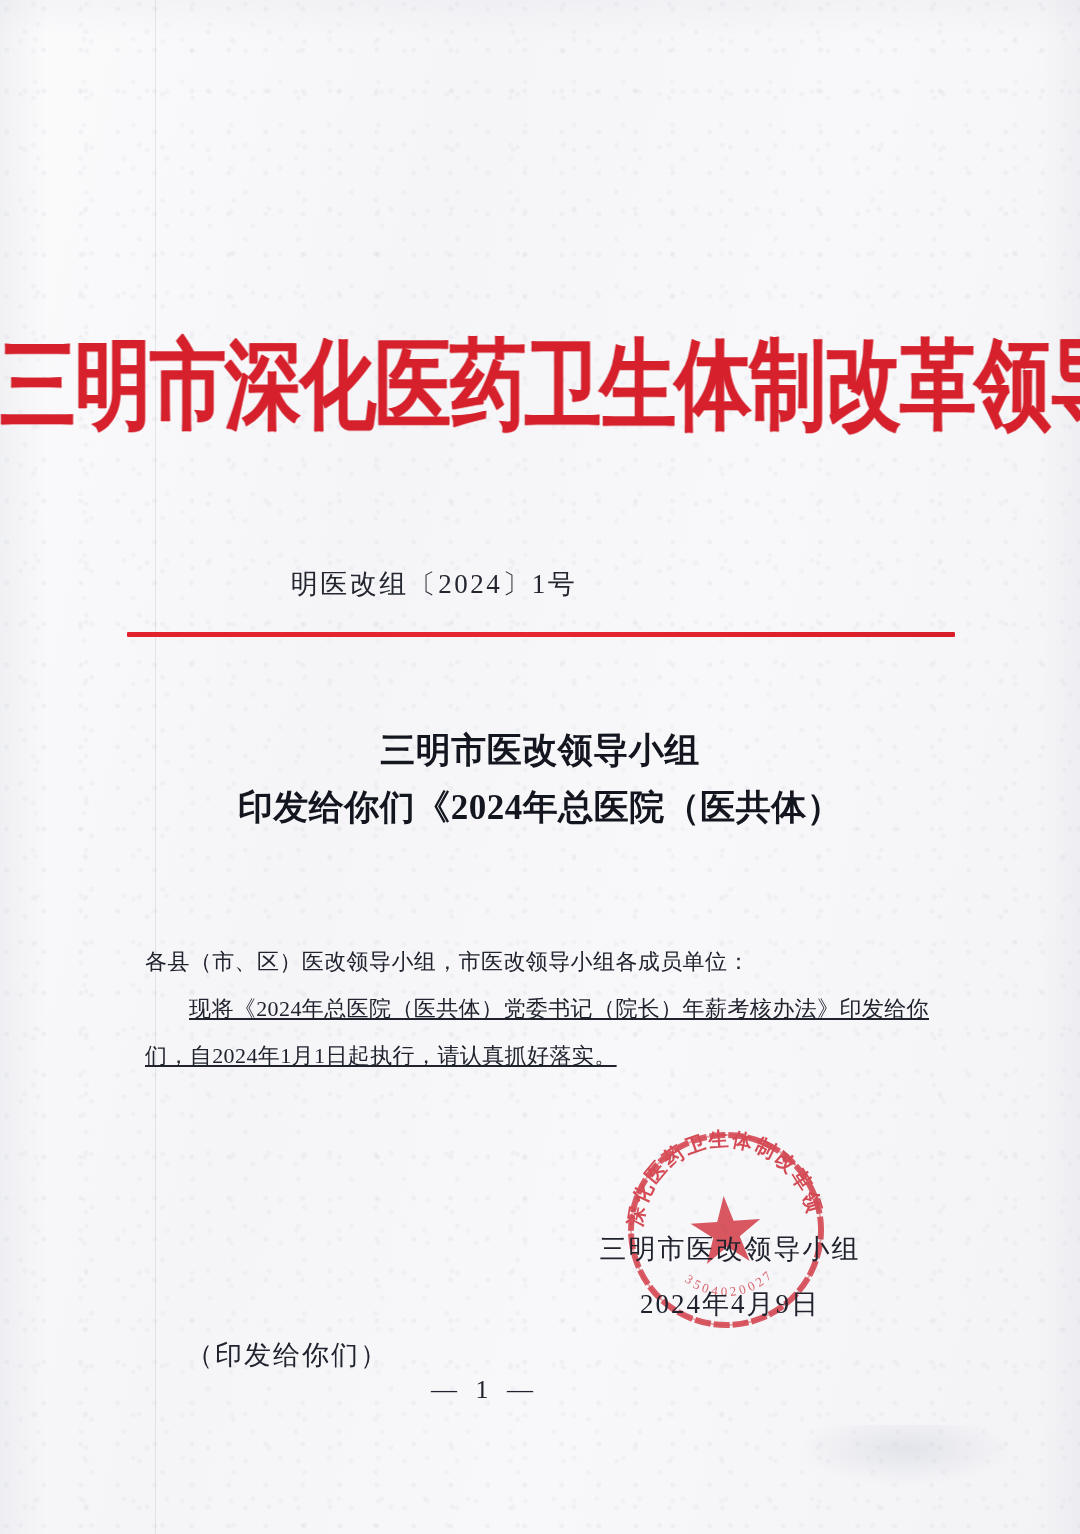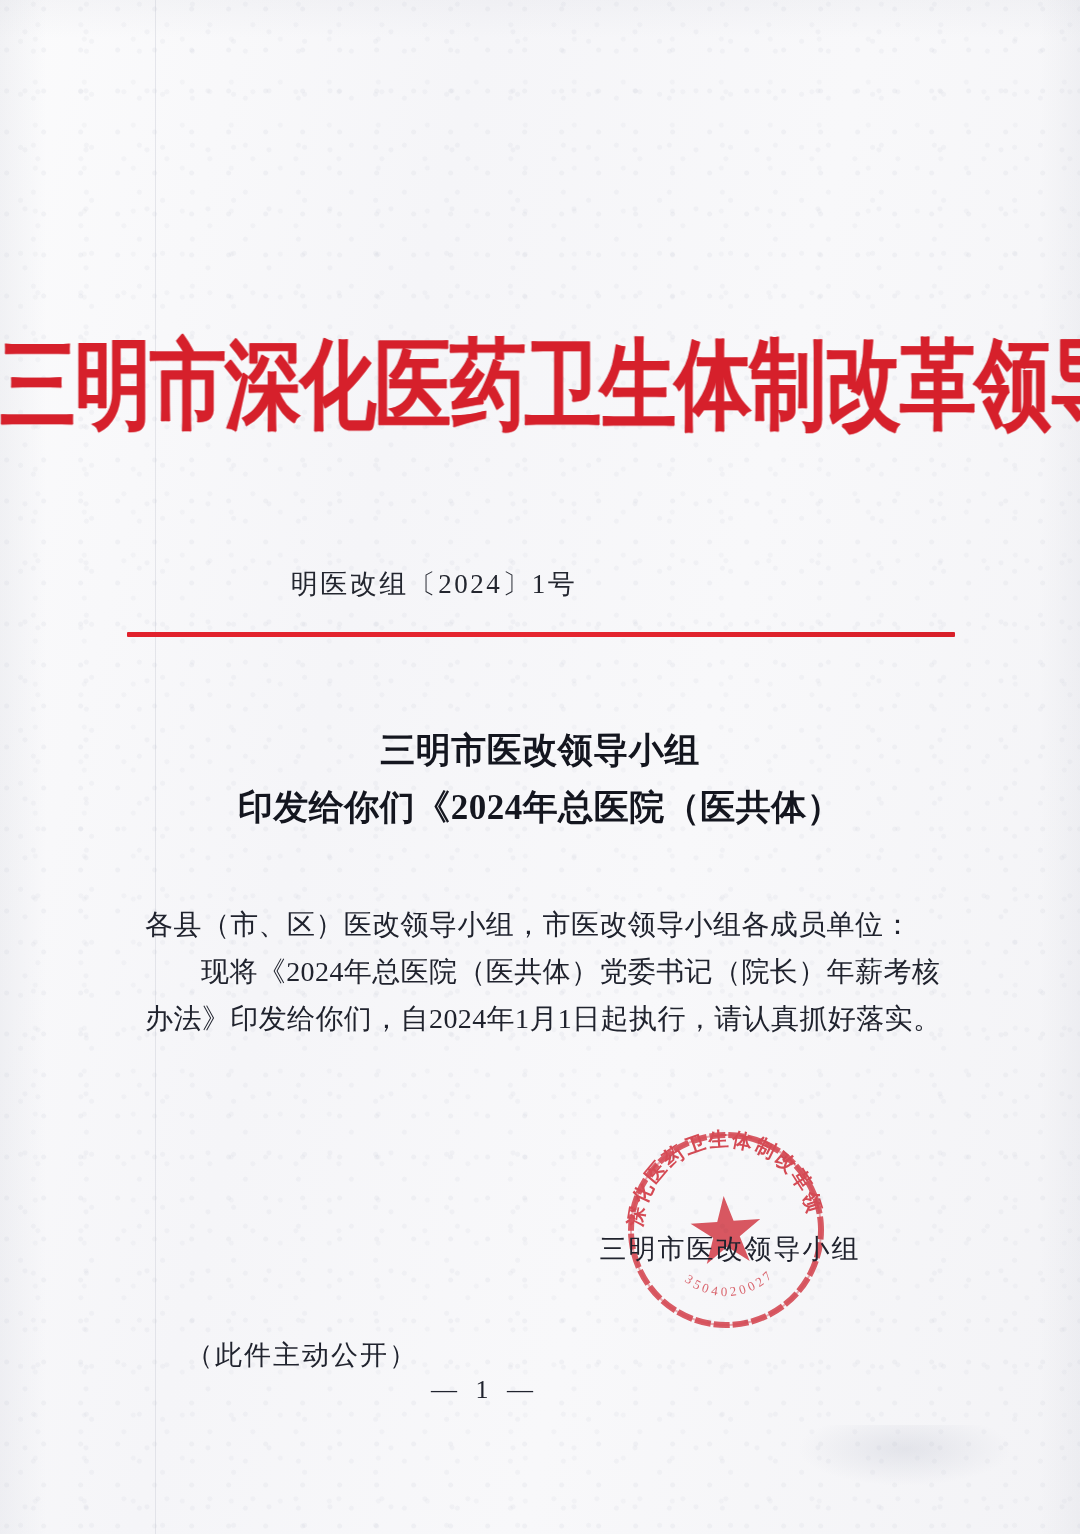--- a/index.html
+++ b/index.html
@@ -115,28 +115,28 @@
     line-height: 57px;
     letter-spacing: 0.5px;
     color: #14161f;
   }
   #title-block .tline { white-space: nowrap; }
 
   
   #body-block {
     position: absolute;
     left: 145px;
-    top: 901px;
+    top: 938px;
     width: 800px;
-    font-size: 28px;
+    font-size: 22px;
     line-height: 47px;
     letter-spacing: 0.4px;
     color: #20232e;
   }
-  #body-block .indent { text-indent: 2em; }
+  #body-block .indent { text-indent: 2em; text-decoration: underline; }
 
   
   #signature-block {
     position: absolute;
     left: 560px;
     top: 1222px;
     width: 340px;
     text-align: center;
     font-size: 27px;
     line-height: 55px;
@@ -219,19 +219,20 @@
       </text>
       <text font-family="'Liberation Serif', serif" font-size="13" fill="#d42430" letter-spacing="3.5" opacity="0.85">
         <textPath href="#sealArcBottom" startOffset="50%" text-anchor="middle">3504020027</textPath>
       </text>
       <polygon fill="#d42430" opacity="0.92" points="108,74 116.2,99.4 142.9,99.4 121.3,115.1 129.5,140.5 108,124.8 86.5,140.5 94.7,115.1 73.1,99.4 99.8,99.4"></polygon>
     </svg>
   </div>
 
   <div id="signature-block">
     <div>三明市医改领导小组</div>
-  </div>
-
-  <div id="public-note">（此件主动公开）</div>
+    <div>2024年4月9日</div>
+  </div>
+
+  <div id="public-note">（印发给你们）</div>
 
   <div id="page-number">— 1 —</div>
 
 </div>
 
 </body></html>

